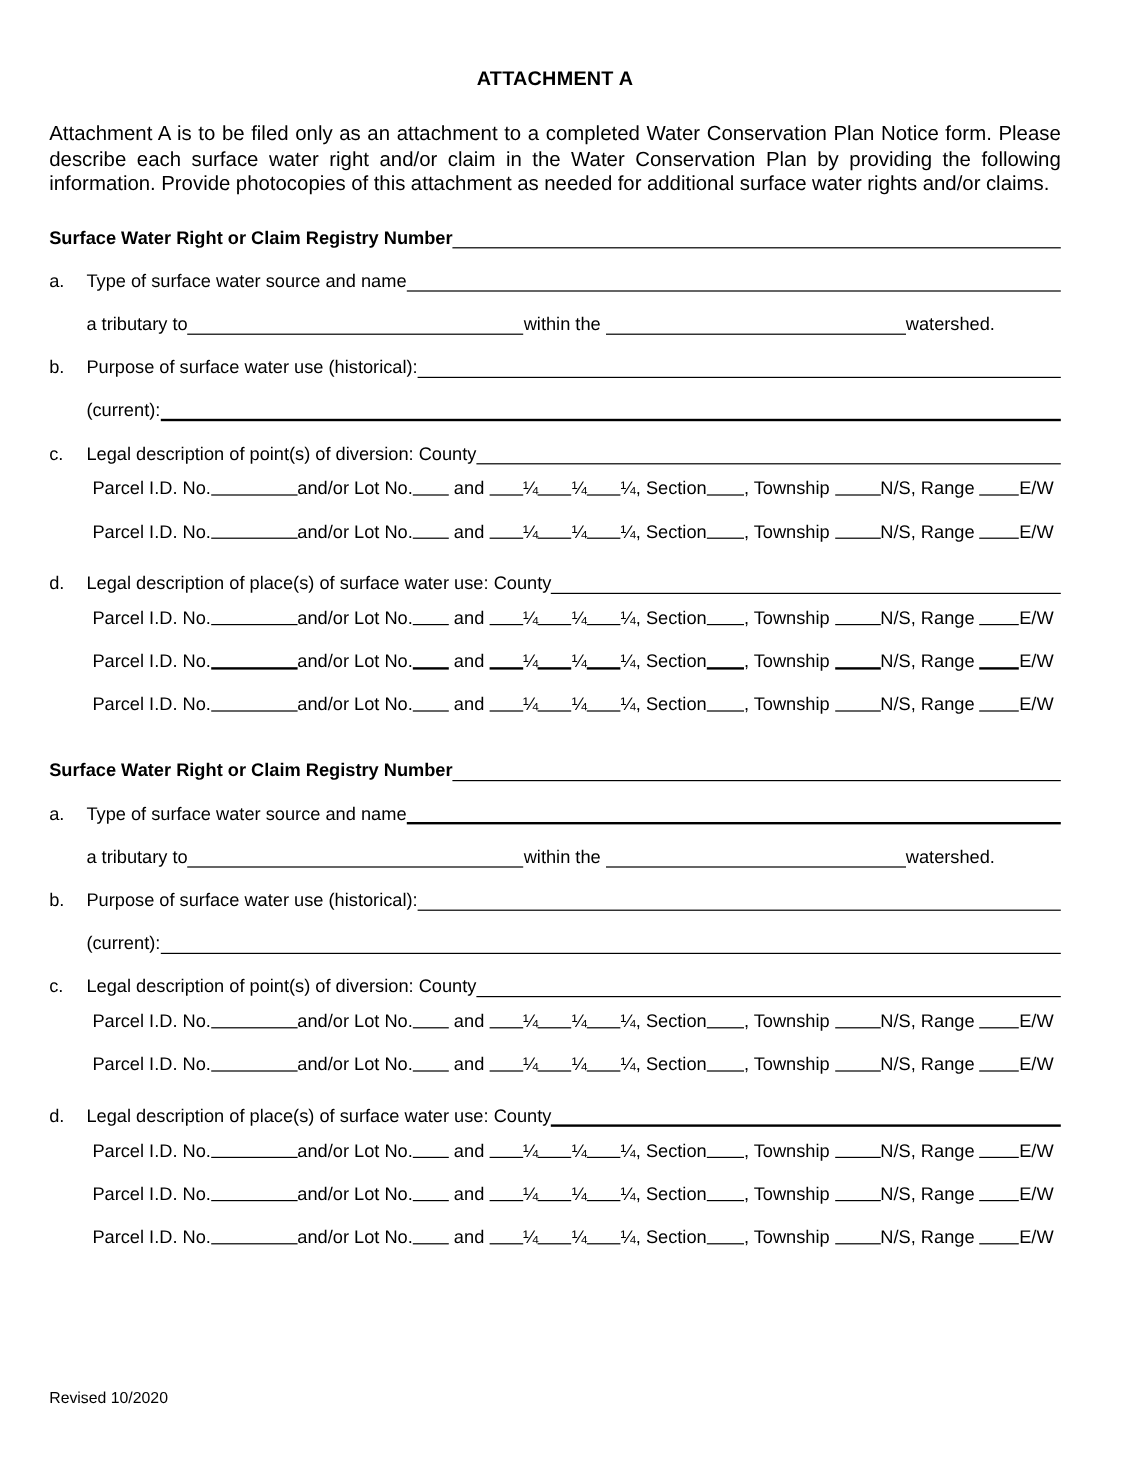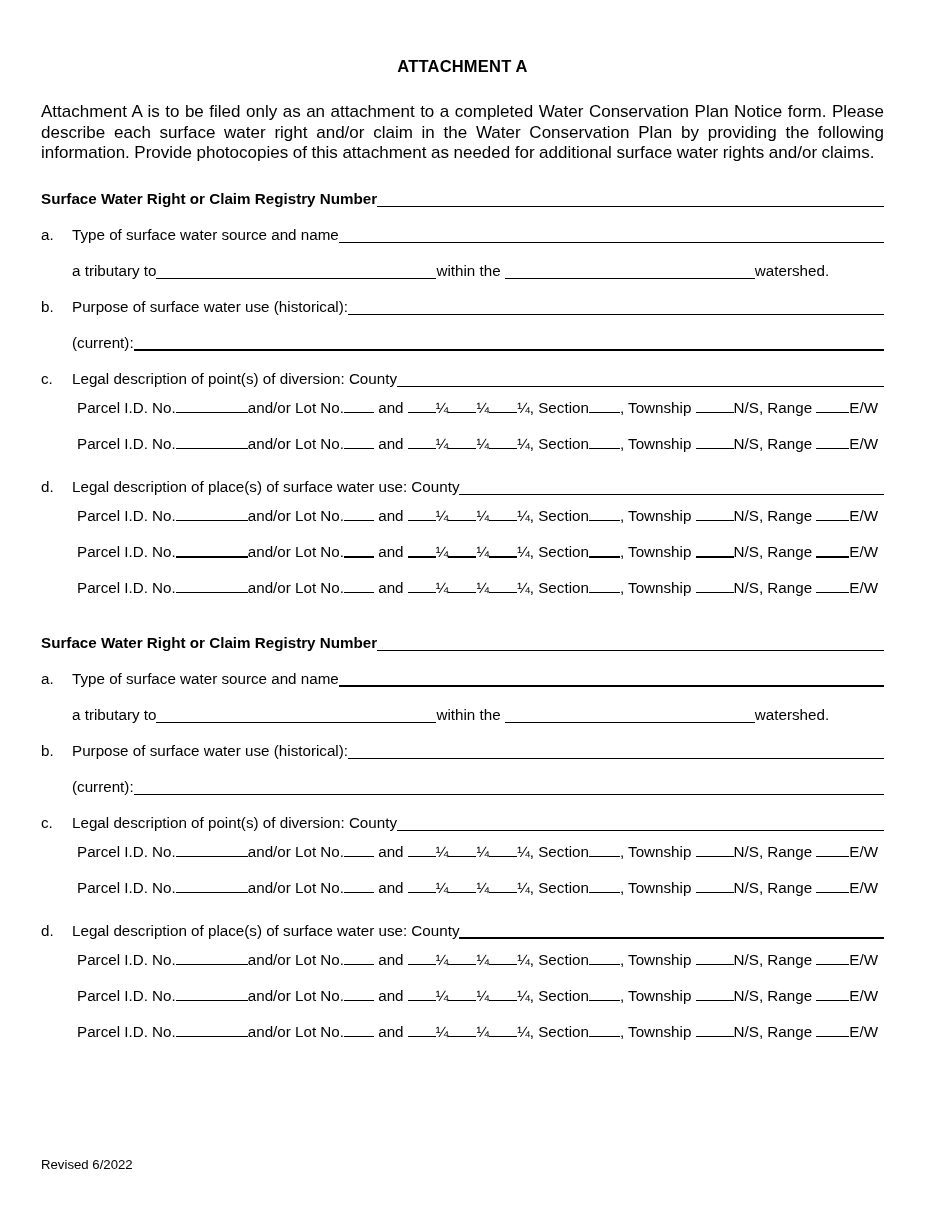--- a/index.html
+++ b/index.html
@@ -485,15 +485,15 @@
         <span class="rule w-twn"></span>
         <span class="txt">N/S, Range </span>
         <span class="rule w-rng"></span>
         <span class="txt">E/W</span>
       </div>
 
     </div>
 
   </div>
 
-  <div class="footer">Revised 6/2022</div>
+  <div class="footer">Revised 10/2020</div>
 
 </div>
 
 </body></html>

